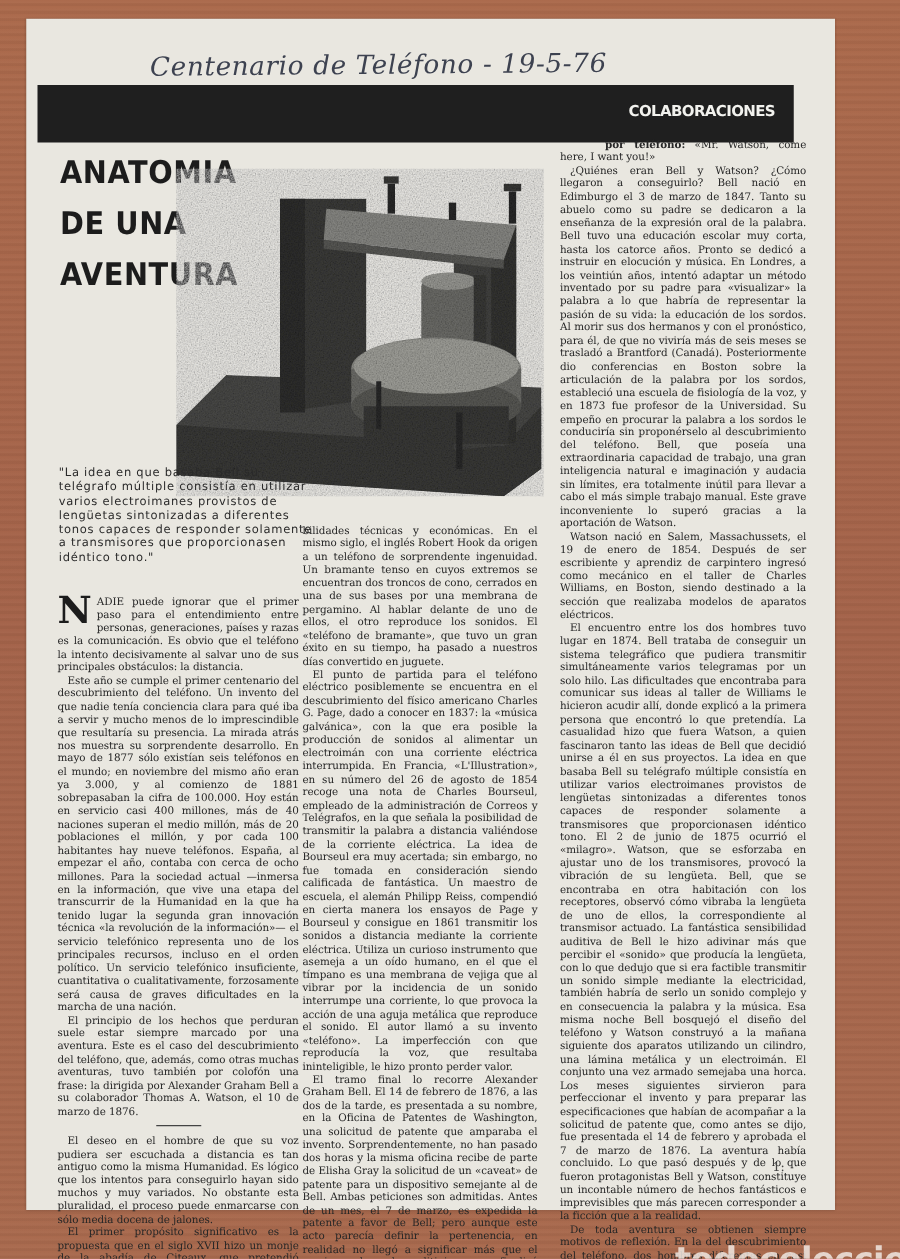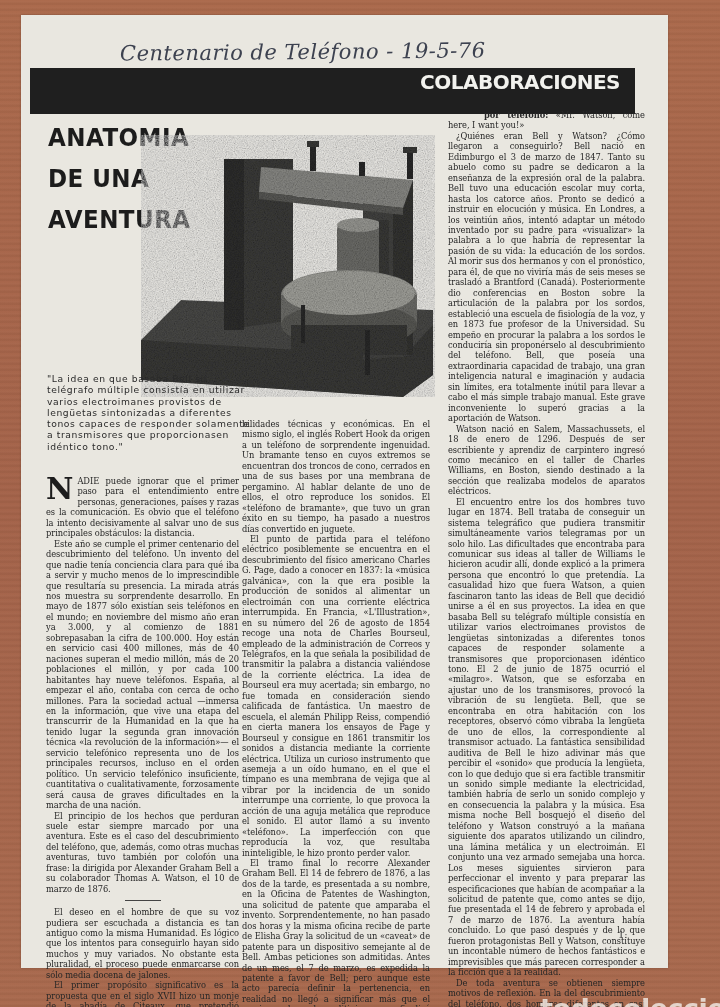--- a/index.html
+++ b/index.html
@@ -20,22 +20,22 @@
     position: absolute; left: 120px; top: 40px;
     font-family: "DejaVu Serif", serif; font-style: italic;
     font-size: 21px; color: #3d4250; letter-spacing: 0.5px;
     transform: rotate(-0.5deg);
   }
   .banner {
     position: absolute; left: 30px; top: 68px; width: 605px; height: 46px;
     background: #1f1f1f;
   }
   .banner-label {
-    position: absolute; right: 15px; top: 2px;
-    font-family: "DejaVu Sans", sans-serif; font-weight: bold; font-size: 20px;
+    position: absolute; right: 15px; top: 14px;
+    font-family: "DejaVu Sans", sans-serif; font-weight: bold; font-size: 12px;
     color: #f2f2ee; letter-spacing: -0.5px;
   }
   .headline {
     position: absolute; left: 48px; top: 117px;
     font-family: "DejaVu Sans", sans-serif; font-weight: bold;
     font-size: 25px; line-height: 41px; color: #1c1c1c; letter-spacing: 0.5px;
     transform: scaleX(0.92); transform-origin: left top;
   }
   .photo {
     position: absolute; left: 141px; top: 135px; width: 294px; height: 262px;
@@ -148,21 +148,21 @@
 
 <div class="col col2">
   <p class="noindent">bilidades técnicas y económicas. En el mismo siglo, el inglés Robert Hook da origen a un teléfono de sorprendente ingenuidad. Un bramante tenso en cuyos extremos se encuentran dos troncos de cono, cerrados en una de sus bases por una membrana de pergamino. Al hablar delante de uno de ellos, el otro reproduce los sonidos. El «teléfono de bramante», que tuvo un gran éxito en su tiempo, ha pasado a nuestros días convertido en juguete.</p>
   <p>El punto de partida para el teléfono eléctrico posiblemente se encuentra en el descubrimiento del físico americano Charles G. Page, dado a conocer en 1837: la «música galvánica», con la que era posible la producción de sonidos al alimentar un electroimán con una corriente eléctrica interrumpida. En Francia, «L'Illustration», en su número del 26 de agosto de 1854 recoge una nota de Charles Bourseul, empleado de la administración de Correos y Telégrafos, en la que señala la posibilidad de transmitir la palabra a distancia valiéndose de la corriente eléctrica. La idea de Bourseul era muy acertada; sin embargo, no fue tomada en consideración siendo calificada de fantástica. Un maestro de escuela, el alemán Philipp Reiss, compendió en cierta manera los ensayos de Page y Bourseul y consigue en 1861 transmitir los sonidos a distancia mediante la corriente eléctrica. Utiliza un curioso instrumento que asemeja a un oído humano, en el que el tímpano es una membrana de vejiga que al vibrar por la incidencia de un sonido interrumpe una corriente, lo que provoca la acción de una aguja metálica que reproduce el sonido. El autor llamó a su invento «teléfono». La imperfección con que reproducía la voz, que resultaba ininteligible, le hizo pronto perder valor.</p>
   <p>El tramo final lo recorre Alexander Graham Bell. El 14 de febrero de 1876, a las dos de la tarde, es presentada a su nombre, en la Oficina de Patentes de Washington, una solicitud de patente que amparaba el invento. Sorprendentemente, no han pasado dos horas y la misma oficina recibe de parte de Elisha Gray la solicitud de un «caveat» de patente para un dispositivo semejante al de Bell. Ambas peticiones son admitidas. Antes de un mes, el 7 de marzo, es expedida la patente a favor de Bell; pero aunque este acto parecía definir la pertenencia, en realidad no llegó a significar más que el comienzo de un largo litigio que no finalizó hasta 1893 con la sentencia favorable a Bell de la Corte Suprema de los Estados Unidos. El 10 de marzo de 1876, tres días después de la concesión de la patente, Bell pronuncia la primera frase completa</p>
 </div>
 
 <div class="col col3">
   <p class="noindent"><span class="b">por teléfono:</span><span> «Mr. Watson, come here, I want you!»</span></p>
   <p>¿Quiénes eran Bell y Watson? ¿Cómo llegaron a conseguirlo? Bell nació en Edimburgo el 3 de marzo de 1847. Tanto su abuelo como su padre se dedicaron a la enseñanza de la expresión oral de la palabra. Bell tuvo una educación escolar muy corta, hasta los catorce años. Pronto se dedicó a instruir en elocución y música. En Londres, a los veintiún años, intentó adaptar un método inventado por su padre para «visualizar» la palabra a lo que habría de representar la pasión de su vida: la educación de los sordos. Al morir sus dos hermanos y con el pronóstico, para él, de que no viviría más de seis meses se trasladó a Brantford (Canadá). Posteriormente dio conferencias en Boston sobre la articulación de la palabra por los sordos, estableció una escuela de fisiología de la voz, y en 1873 fue profesor de la Universidad. Su empeño en procurar la palabra a los sordos le conduciría sin proponérselo al descubrimiento del teléfono. Bell, que poseía una extraordinaria capacidad de trabajo, una gran inteligencia natural e imaginación y audacia sin límites, era totalmente inútil para llevar a cabo el más simple trabajo manual. Este grave inconveniente lo superó gracias a la aportación de Watson.</p>
-  <p>Watson nació en Salem, Massachussets, el 18 de enero de 1296. Después de ser escribiente y aprendiz de carpintero ingresó como mecánico en el taller de Charles Williams, en Boston, siendo destinado a la sección que realizaba modelos de aparatos eléctricos.</p>
+  <p>Watson nació en Salem, Massachussets, el 19 de enero de 1854. Después de ser escribiente y aprendiz de carpintero ingresó como mecánico en el taller de Charles Williams, en Boston, siendo destinado a la sección que realizaba modelos de aparatos eléctricos.</p>
   <p>El encuentro entre los dos hombres tuvo lugar en 1874. Bell trataba de conseguir un sistema telegráfico que pudiera transmitir simultáneamente varios telegramas por un solo hilo. Las dificultades que encontraba para comunicar sus ideas al taller de Williams le hicieron acudir allí, donde explicó a la primera persona que encontró lo que pretendía. La casualidad hizo que fuera Watson, a quien fascinaron tanto las ideas de Bell que decidió unirse a él en sus proyectos. La idea en que basaba Bell su telégrafo múltiple consistía en utilizar varios electroimanes provistos de lengüetas sintonizadas a diferentes tonos capaces de responder solamente a transmisores que proporcionasen idéntico tono. El 2 de junio de 1875 ocurrió el «milagro». Watson, que se esforzaba en ajustar uno de los transmisores, provocó la vibración de su lengüeta. Bell, que se encontraba en otra habitación con los receptores, observó cómo vibraba la lengüeta de uno de ellos, la correspondiente al transmisor actuado. La fantástica sensibilidad auditiva de Bell le hizo adivinar más que percibir el «sonido» que producía la lengüeta, con lo que dedujo que si era factible transmitir un sonido simple mediante la electricidad, también habría de serlo un sonido complejo y en consecuencia la palabra y la música. Esa misma noche Bell bosquejó el diseño del teléfono y Watson construyó a la mañana siguiente dos aparatos utilizando un cilindro, una lámina metálica y un electroimán. El conjunto una vez armado semejaba una horca. Los meses siguientes sirvieron para perfeccionar el invento y para preparar las especificaciones que habían de acompañar a la solicitud de patente que, como antes se dijo, fue presentada el 14 de febrero y aprobada el 7 de marzo de 1876. La aventura había concluido. Lo que pasó después y de lo que fueron protagonistas Bell y Watson, constituye un incontable número de hechos fantásticos e imprevisibles que más parecen corresponder a la ficción que a la realidad.</p>
   <p>De toda aventura se obtienen siempre motivos de reflexión. En la del descubrimiento del teléfono, dos hombres diferentes en casi todo se juntan en un ilusionado afán y más que por sus coincidencias, por sus diferencias —mejor diríamos por sus complementos— proporcionan a la Humanidad un descubrimiento sensacional. Quizá pueda ser un ejemplo en un tiempo en que nos desbordan las incompatibilidades y en que incluso nos sentimos incapaces de unirnos con nosotros mismos.</p>
 
 </div>
 
 <div class="page-num">1:</div>
 
 <div class="watermark">todocoleccion</div>
 
 </body></html>

